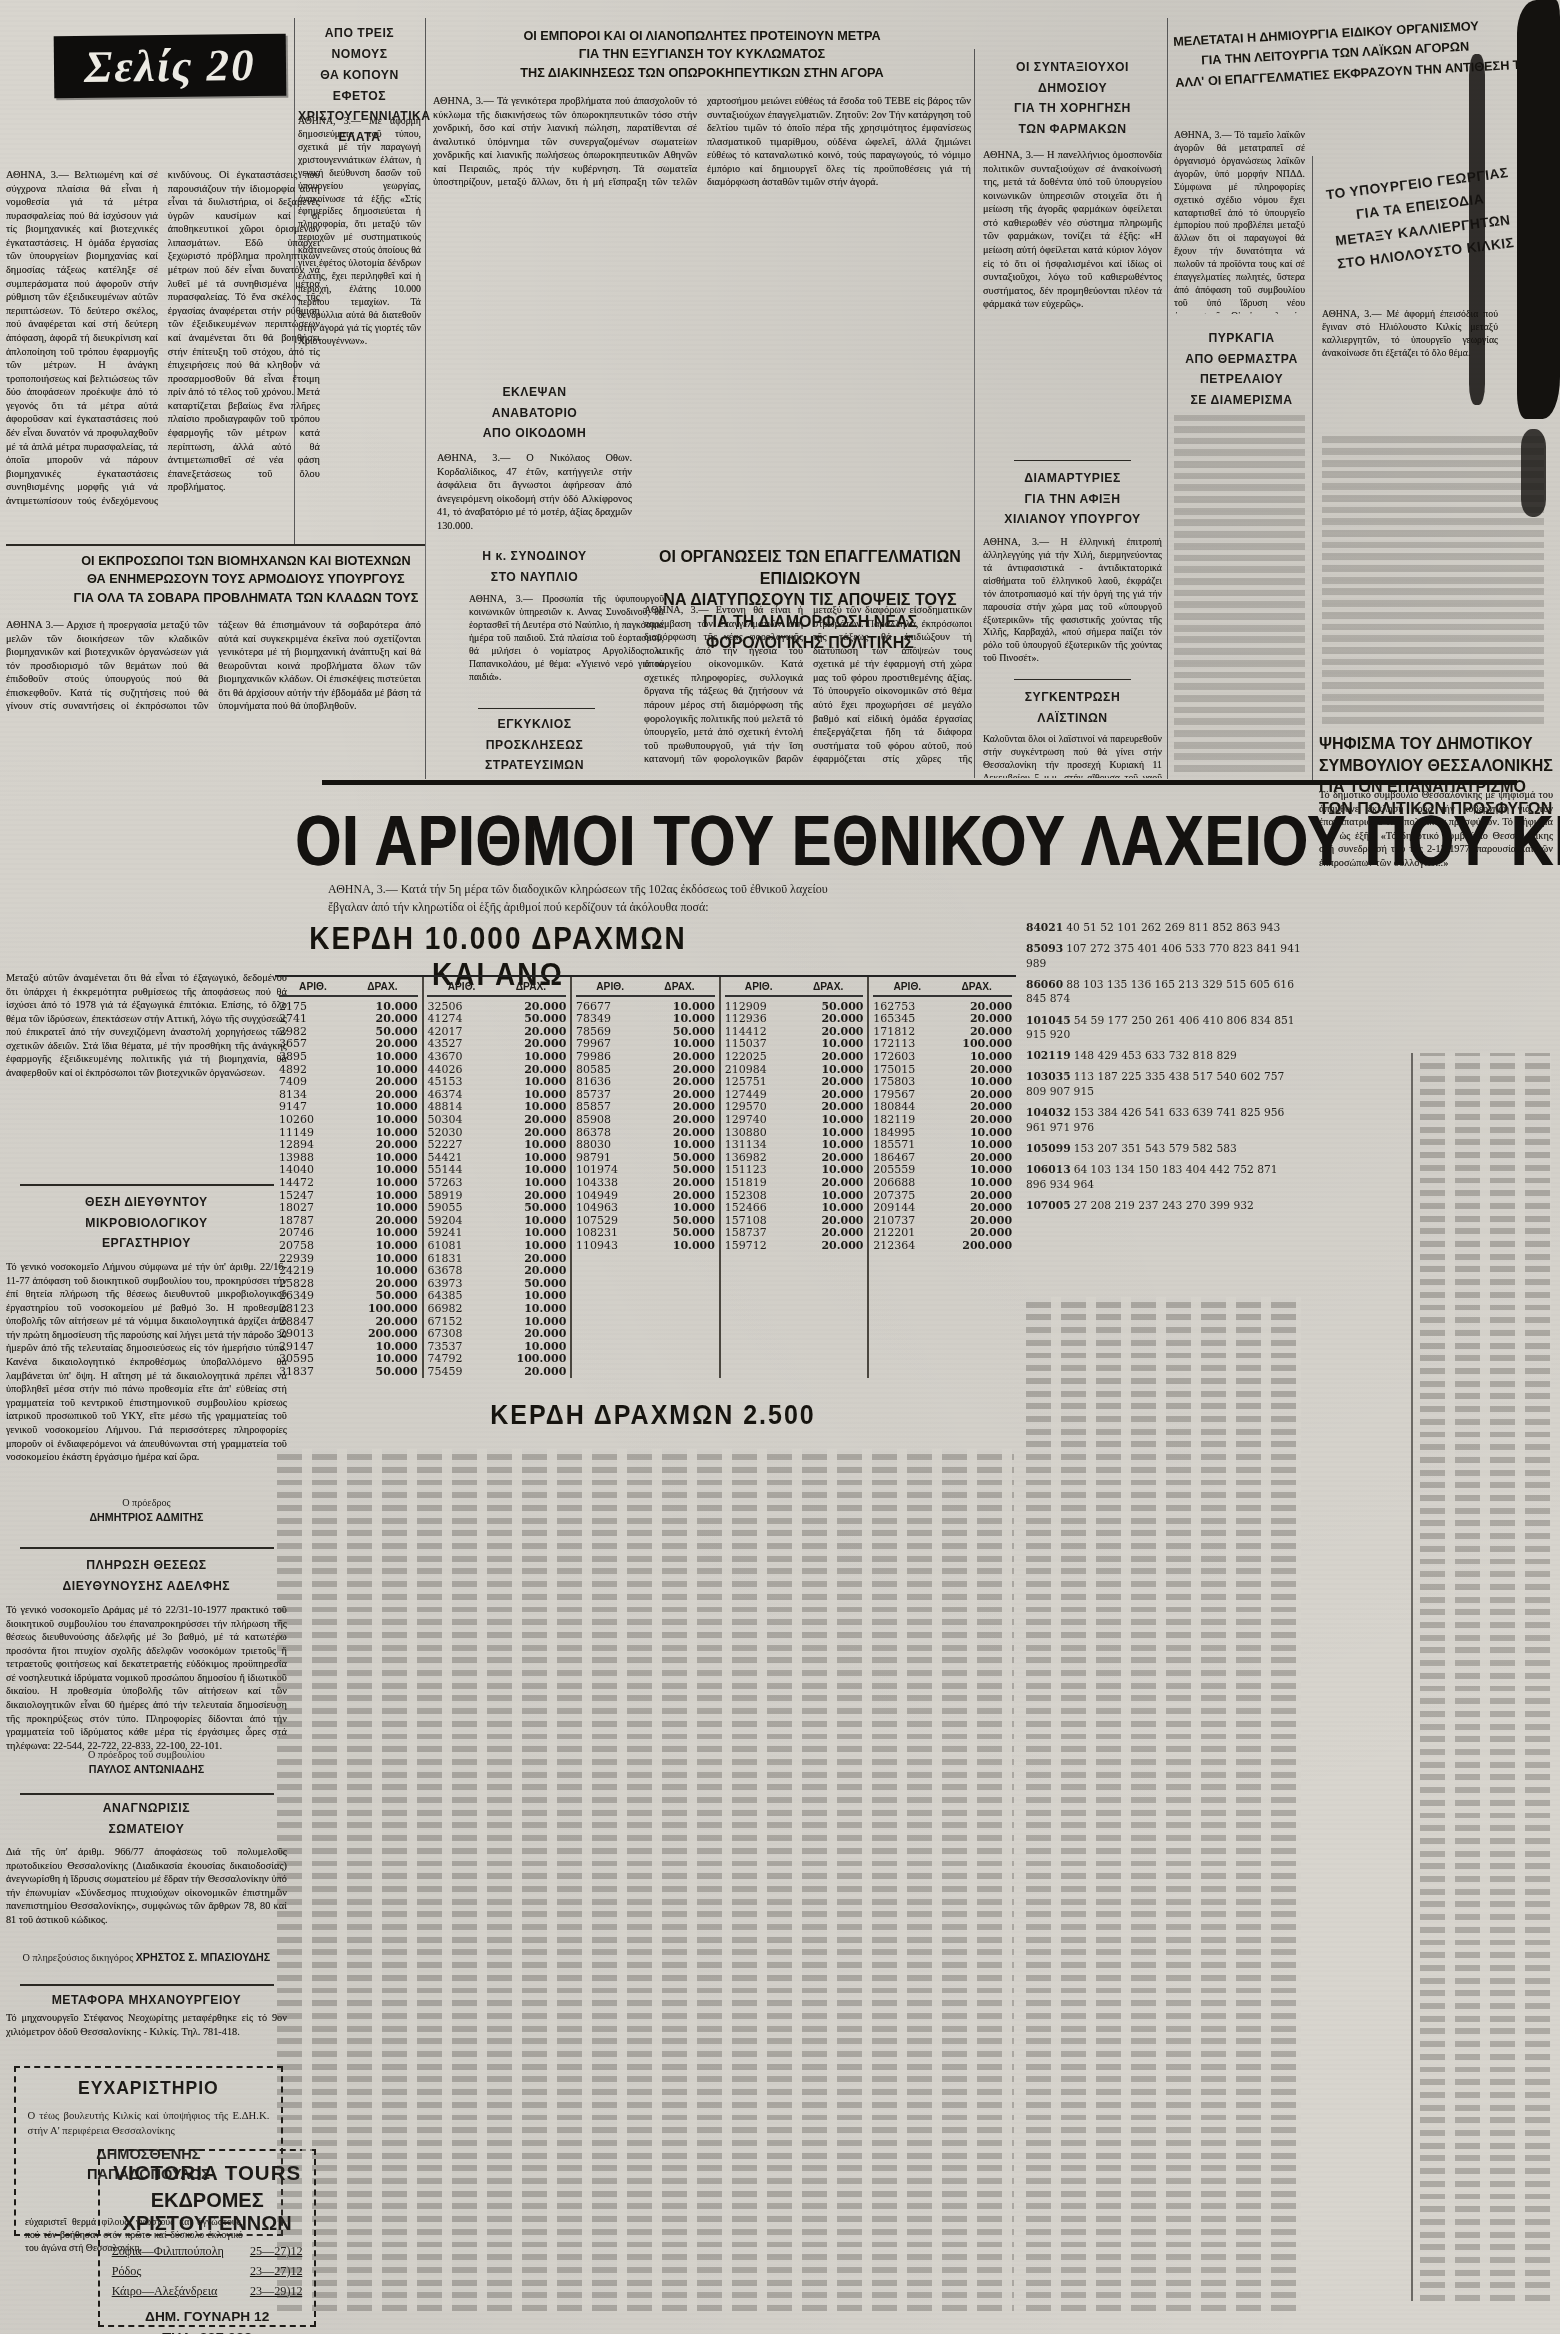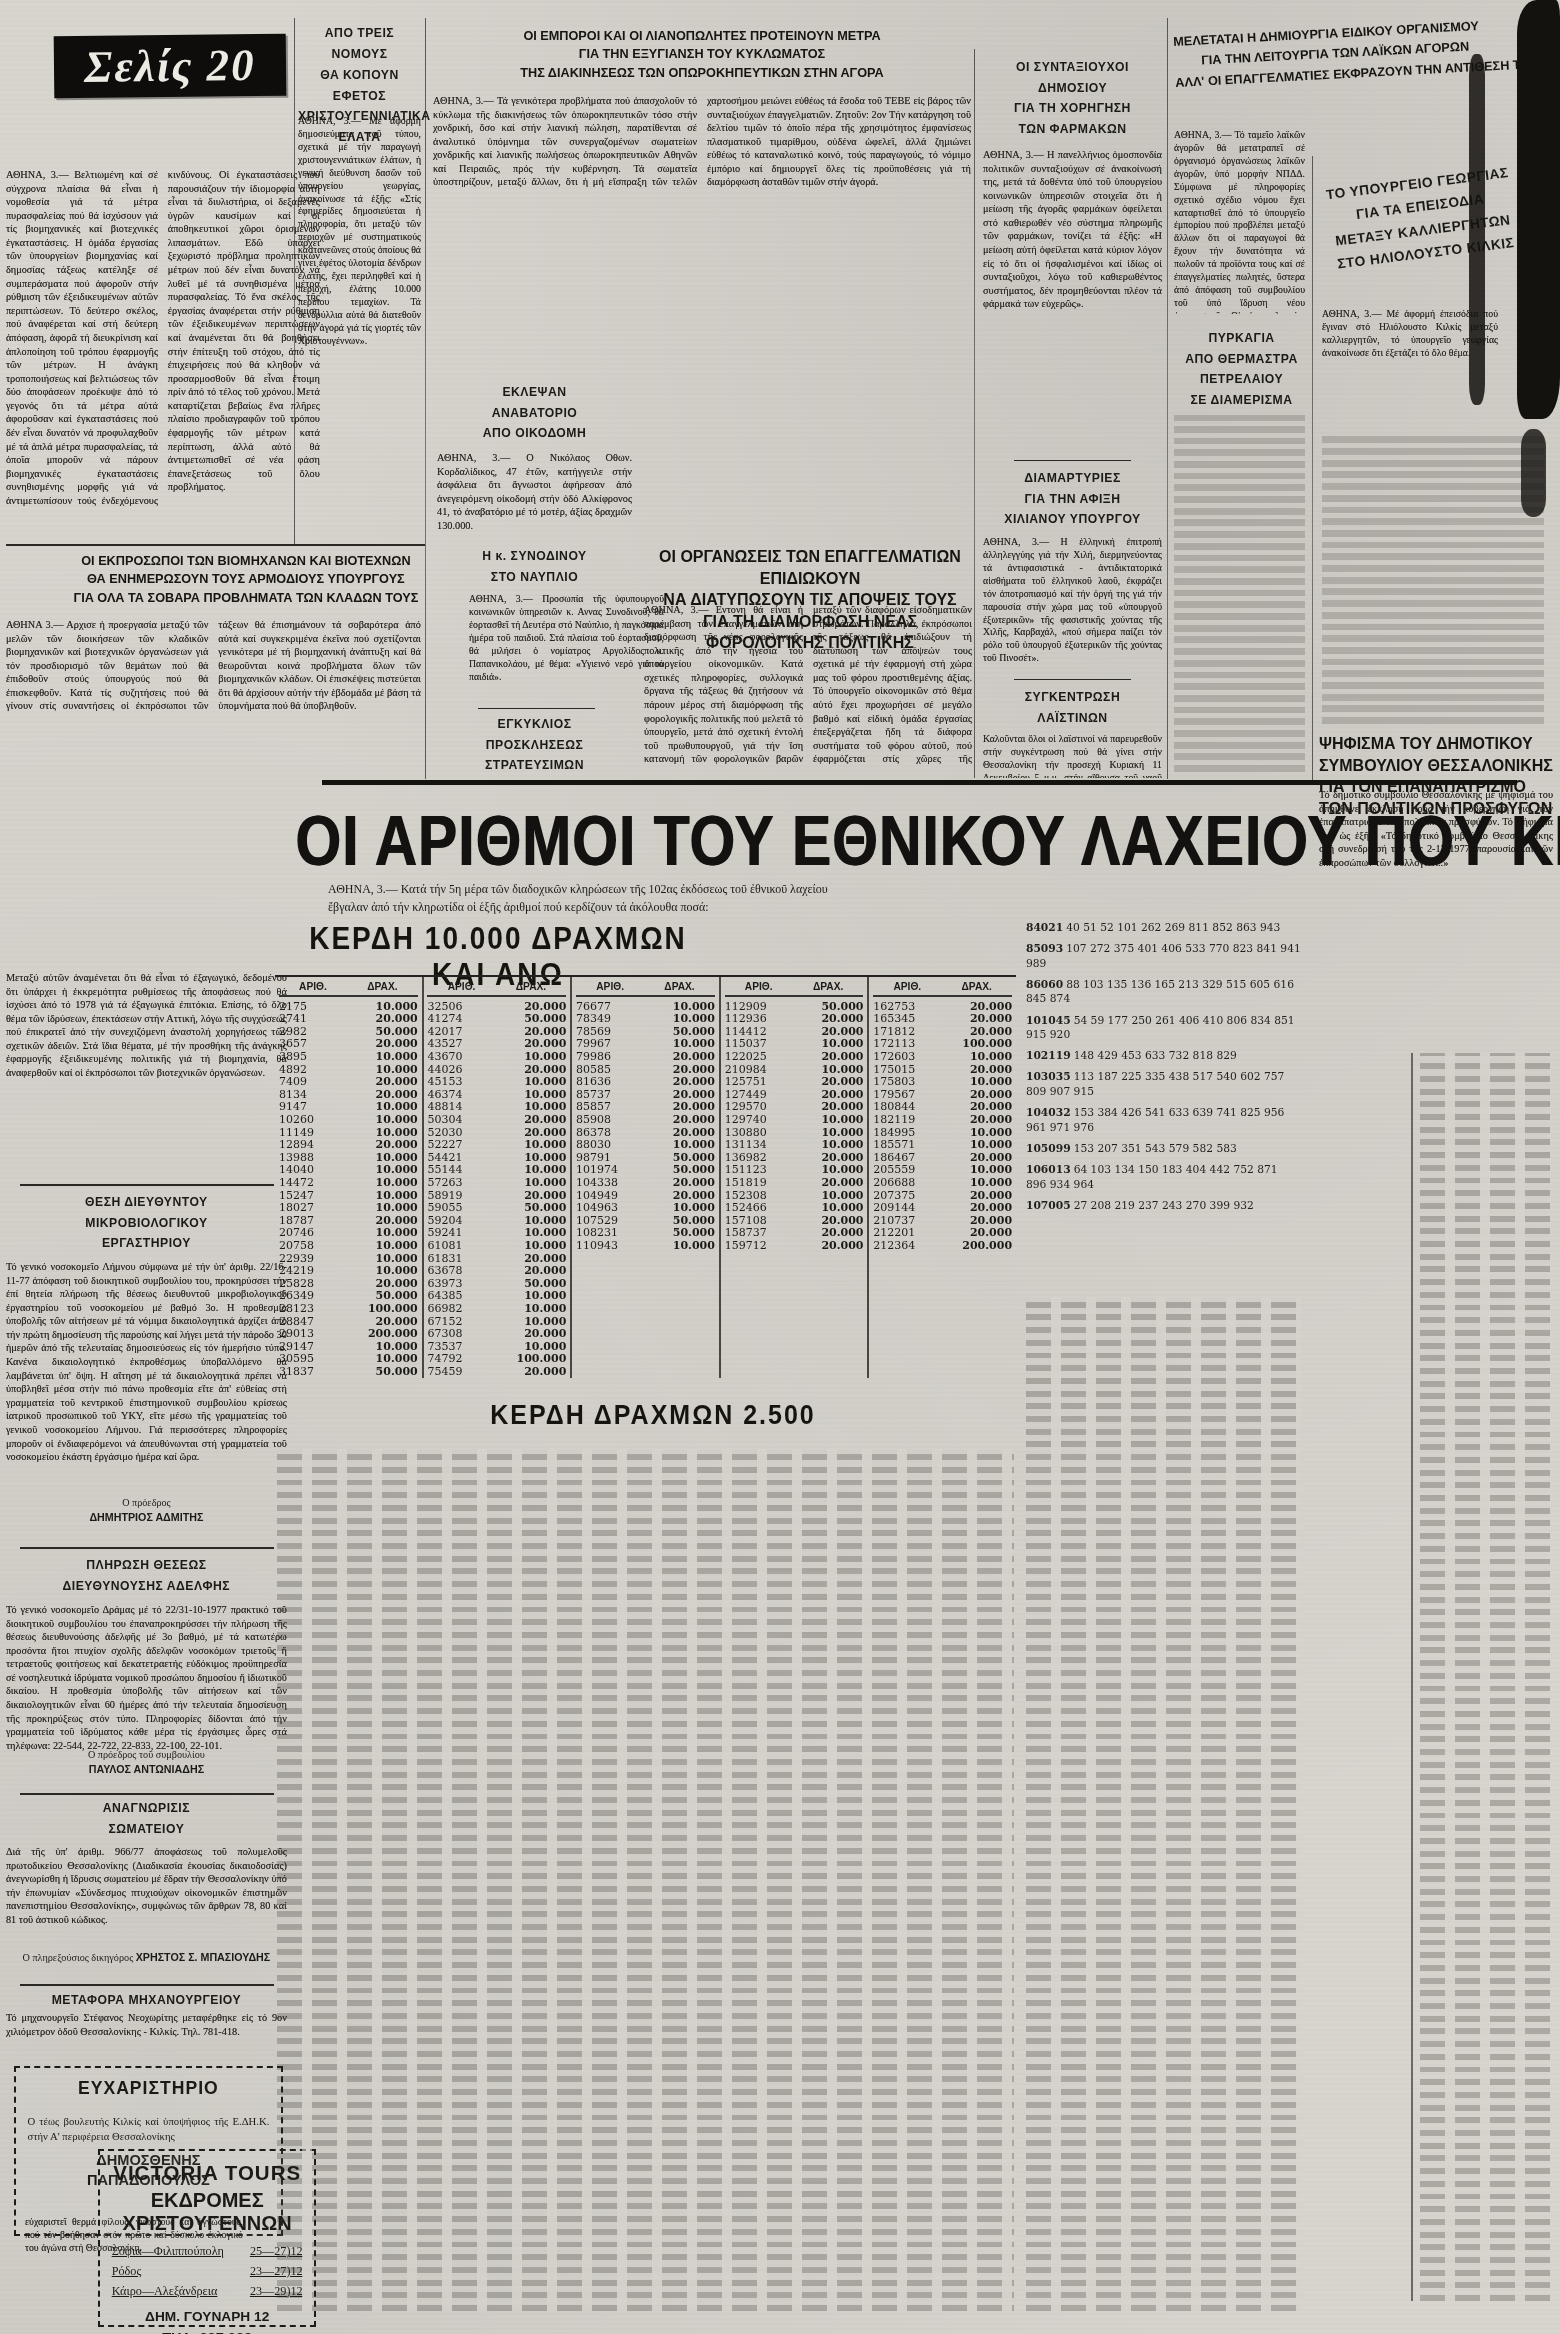--- a/index.html
+++ b/index.html
@@ -47,21 +47,21 @@
   .numtex{background-image:
       repeating-linear-gradient(90deg, rgba(216,213,206,0) 0 25px, rgba(216,213,206,.95) 25px 35px),
       repeating-linear-gradient(0deg, rgba(43,40,35,.42) 0 5.9px, rgba(216,213,206,.02) 5.9px 12.7px);
     opacity:.6;}
   .textex{background-image:repeating-linear-gradient(0deg, rgba(43,40,35,.34) 0 6.8px, transparent 6.8px 11.7px);
     opacity:.55;}
   .blob{background:#14120f;}
   .adbox{border:2px dashed #1d1b17;padding:9.8px 11.7px;text-align:center;background:rgba(255,255,255,.06);}
   .adbox .adtitle{font-family:"Liberation Sans",sans-serif;font-weight:bold;font-size:20.5px;letter-spacing:1px;}
   .adbox .adsub{font-family:"Liberation Sans",sans-serif;font-weight:bold;font-size:20px;margin-top:3.9px;}
-  .adbox .adbody{font-size:10.7px;text-align:justify;margin-top:15px;line-height:1.4;}
+  .adbox .adbody{font-size:10.7px;text-align:justify;margin-top:9px;line-height:1.4;}
   .adbox .adname{font-family:"Liberation Sans",sans-serif;font-weight:bold;font-size:14.6px;margin-top:5.9px;line-height:1.4;}
   .triprow{display:flex;justify-content:space-between;font-size:12.2px;line-height:1.6;text-decoration:underline;}
   .slant{transform:rotate(-3deg);}
   .slant2{transform:rotate(-7deg);}
   .intro{font-size:12px;line-height:1.5;}
 </style>
 </head>
 <body>
 
 <div class="page">

